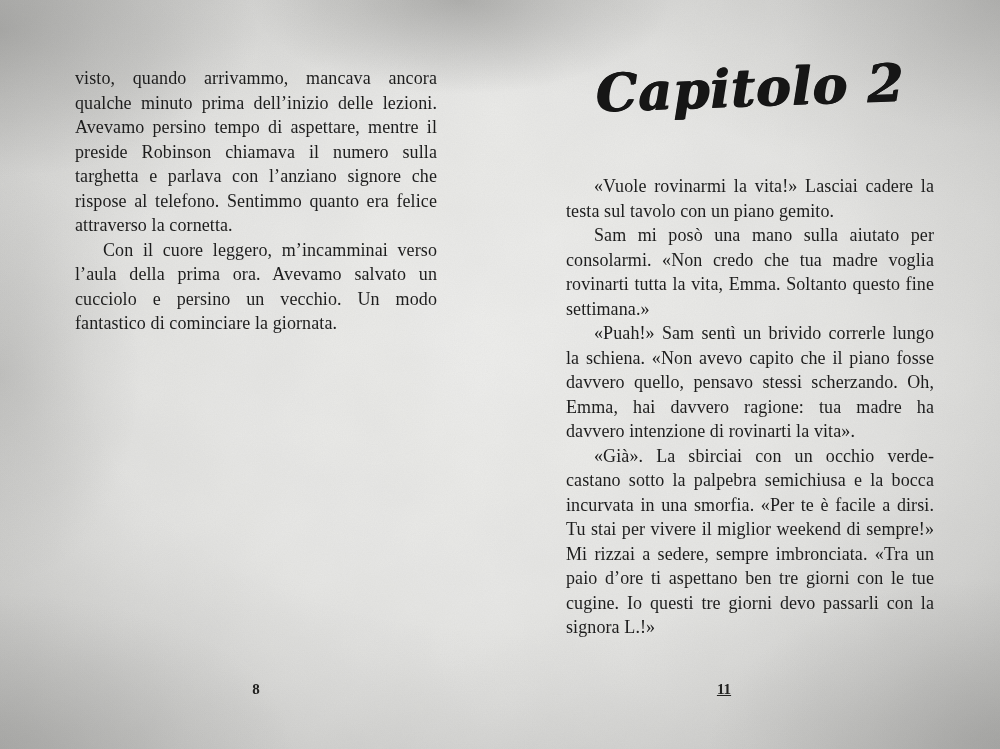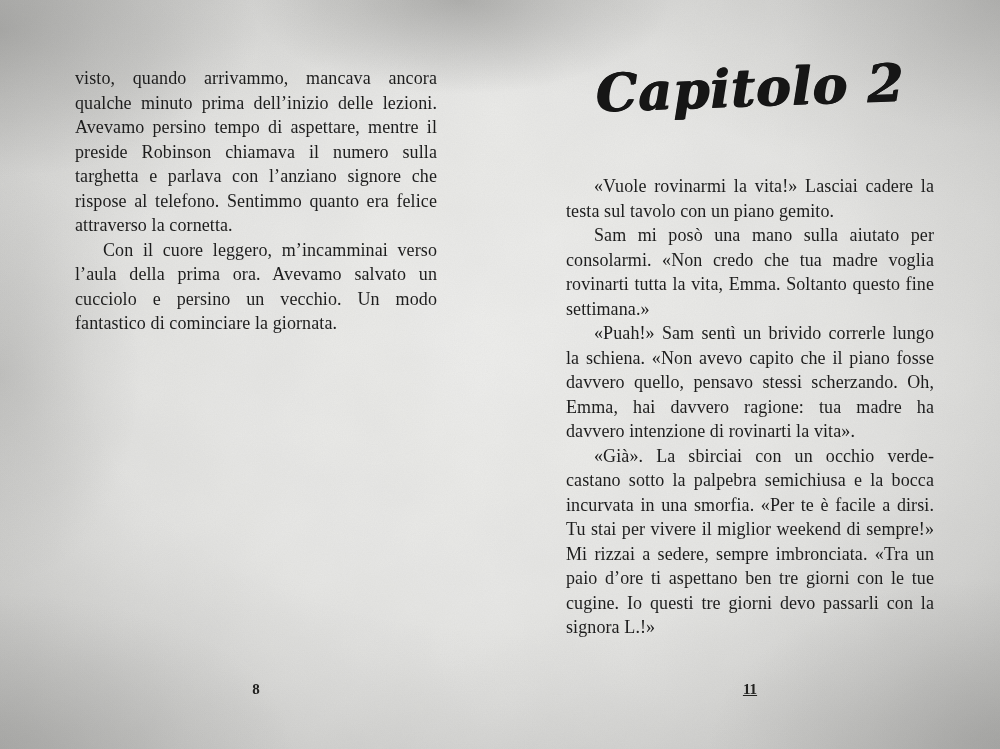--- a/index.html
+++ b/index.html
@@ -67,21 +67,21 @@
   }
   .page-number {
     position: absolute;
     top: 681px;
     text-align: center;
     font-size: 15px;
     font-weight: 700;
     color: #222220;
   }
   .page-number.pn-left  { left: 75px;  width: 362px; }
-  .page-number.pn-right { left: 566px; width: 368px; text-decoration: underline; }
+  .page-number.pn-right { left: 540px; width: 368px; text-decoration: underline; }
 </style>
 </head>
 <body>
 
 <div class="spread">
 
   <svg class="texture" xmlns="http://www.w3.org/2000/svg" width="1000" height="749">
     <filter id="grain">
       <feTurbulence type="fractalNoise" baseFrequency="0.9" numOctaves="2" stitchTiles="stitch" result="n"></feTurbulence>
       <feColorMatrix in="n" type="matrix" values="0 0 0 0 0.45  0 0 0 0 0.45  0 0 0 0 0.44  0 0 0 0.28 0"></feColorMatrix>

